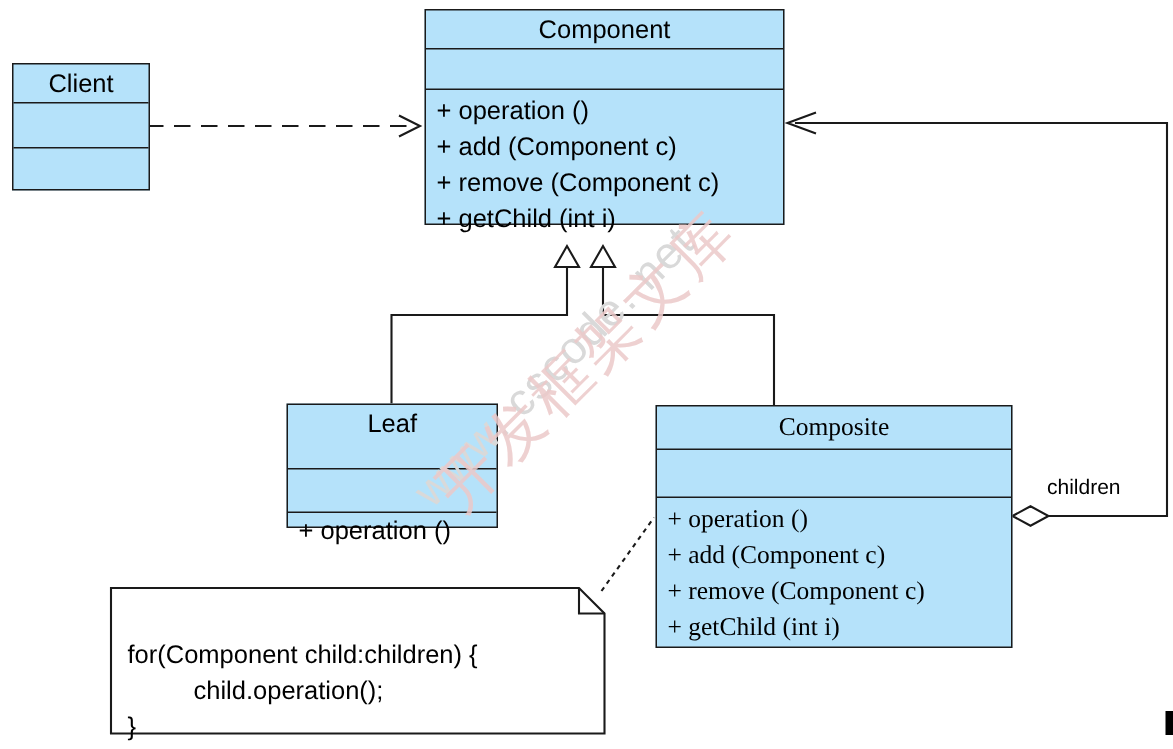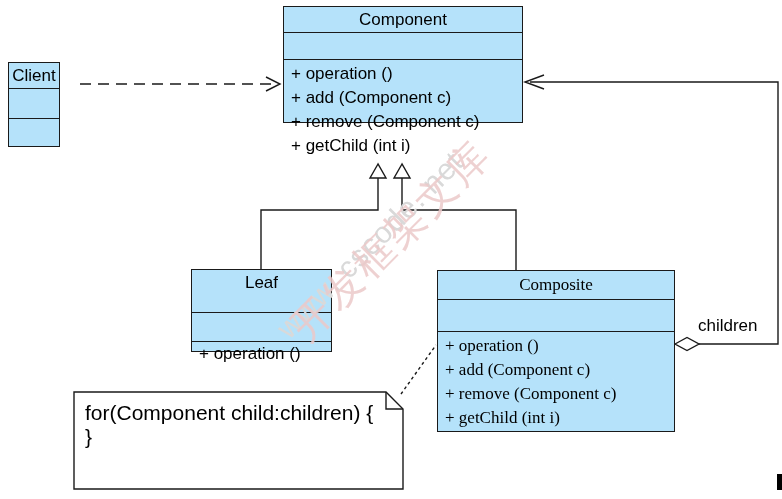--- a/index.html
+++ b/index.html
@@ -13,24 +13,24 @@
     box-sizing:border-box;font-size:17px;
   }
   .uml-title{
     text-align:center;border-bottom:1.5px solid #1a1a1a;box-sizing:border-box;
     white-space:nowrap;overflow:hidden;
   }
   .uml-attrs{border-bottom:1.5px solid #1a1a1a;box-sizing:border-box;}
   .uml-methods{padding:2px 0 0 7px;box-sizing:border-box;}
   .uml-method{line-height:24px;white-space:nowrap;}
   .note-text{
-    position:absolute;z-index:3;font-size:21px;line-height:24px;white-space:nowrap;
+    position:absolute;z-index:3;font-size:17px;line-height:24px;white-space:nowrap;margin-top:24px;
   }
   .note-text .indent{padding-left:44px;}
-  .edge-label{position:absolute;z-index:2;font-size:17px;white-space:nowrap;}
+  .edge-label{position:absolute;z-index:2;font-size:14px;white-space:nowrap;}
   .watermark{
     position:absolute;z-index:5;white-space:nowrap;pointer-events:none;
     transform:translate(-50%,-50%) rotate(-45deg);
   }
   #wm-url{left:370px;top:245px;font-size:30px;letter-spacing:1px;color:#d9d9d9;}
   #wm-cn{left:391px;top:240px;font-size:40px;letter-spacing:4px;color:#ecc9c9;opacity:.85;}
   .corner-mark{position:absolute;z-index:6;background:#000;}
 </style>
 </head>
 <body>
@@ -60,27 +60,27 @@
       <polygon points="675,344 687,337.5 699,344 687,350.5" fill="#ffffff"></polygon>
     </g>
     
     <g stroke="#1a1a1a" stroke-width="1.4">
       <polygon points="74,392 386,392 403,409 403,489 74,489" fill="#ffffff"></polygon>
       <polyline points="386,392 386,409 403,409" fill="none"></polyline>
       <line x1="401" y1="394" x2="436" y2="345" stroke-dasharray="3,3"></line>
     </g>
   </svg>
 
-  <div class="uml-class" style="left:8px;top:42px;width:52px;height:85px;margin-top:20px;">
+  <div class="uml-class" style="left:8px;top:42px;width:92px;height:85px;">
     <div class="uml-title" style="height:26px;line-height:25px;">Client</div>
     <div class="uml-attrs" style="height:30px;"></div>
     <div></div>
   </div>
 
-  <div class="uml-class" style="left:283px;top:6px;width:240px;height:117px;">
+  <div class="uml-class" style="left:283px;top:6px;width:240px;height:144px;">
     <div class="uml-title" style="height:26px;line-height:25px;">Component</div>
     <div class="uml-attrs" style="height:27px;"></div>
     <div class="uml-methods">
       <div class="uml-method">+ operation ()</div>
       <div class="uml-method">+ add (Component c)</div>
       <div class="uml-method">+ remove (Component c)</div>
       <div class="uml-method">+ getChild (int i)</div>
     </div>
   </div>
 
@@ -98,20 +98,21 @@
     <div class="uml-methods">
       <div class="uml-method">+ operation ()</div>
       <div class="uml-method">+ add (Component c)</div>
       <div class="uml-method">+ remove (Component c)</div>
       <div class="uml-method">+ getChild (int i)</div>
     </div>
   </div>
 
   <div class="note-text" style="left:85px;top:401px;">
     <div>for(Component child:children) {</div>
+    <div class="indent">child.operation();</div>
     <div>}</div>
   </div>
 
   <div class="edge-label" style="left:698px;top:316px;">children</div>
 
   <div class="watermark" id="wm-url">www. cscode. net</div>
   <div class="watermark" id="wm-cn">开发框架文库</div>
 
   <div class="corner-mark" style="left:777px;top:474px;width:5px;height:16px;"></div>
 

